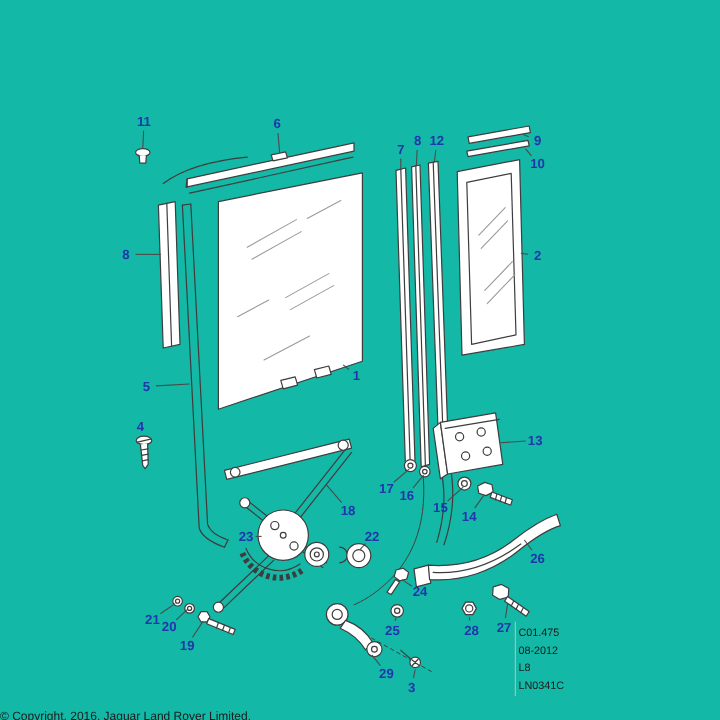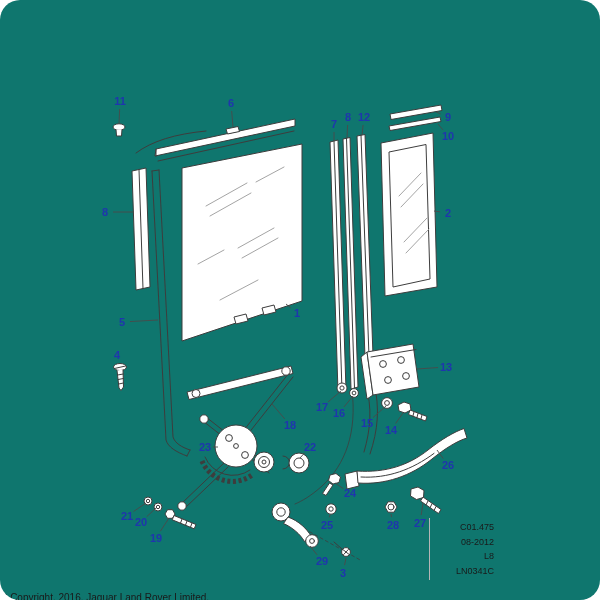--- a/index.html
+++ b/index.html
@@ -1,26 +1,26 @@
 <!DOCTYPE html>
 <html><head>
 <meta charset="utf-8">
 <style>
   html,body{margin:0;padding:0;background:#fff;}
-  #page{position:relative;width:600px;height:600px;background:#0f766e;overflow:hidden;
-        font-family:"Liberation Sans",sans-serif;border-radius:20px;}
+  #page{position:relative;width:600px;height:600px;background:#14b8a6;overflow:hidden;
+        font-family:"Liberation Sans",sans-serif;}
   #art{position:absolute;left:0;top:0;}
   .ln{fill:none;stroke:#3d3d3d;stroke-width:1;stroke-linecap:round;stroke-linejoin:round;}
   .fw{fill:#ffffff;stroke:#3d3d3d;stroke-width:1;stroke-linejoin:round;}
   .refl{fill:none;stroke:#9a9a9a;stroke-width:.9;stroke-linecap:round;}
   .teeth{fill:none;stroke:#3d3d3d;stroke-width:5;stroke-dasharray:3 2.6;}
   .callout{font:bold 11px "Liberation Sans",sans-serif;}
   .copyright{position:absolute;left:0;right:0;top:572px;
              font-size:10px;color:#1a1a1a;margin-top:20px;}
-  .refblock{position:absolute;left:432px;top:520px;width:62px;text-align:right;
+  .refblock{position:absolute;left:432px;top:520px;width:62px;text-align:left;
             font-size:9px;line-height:14.5px;color:#1a1a1a;}
   .refrule{position:absolute;left:429px;top:518px;width:1px;height:62px;background:#b5b5b5;}
 </style>
 </head>
 <body>
 
 <div id="page">
 
   <svg id="art" width="600" height="600" viewBox="0 0 600 600">
 

